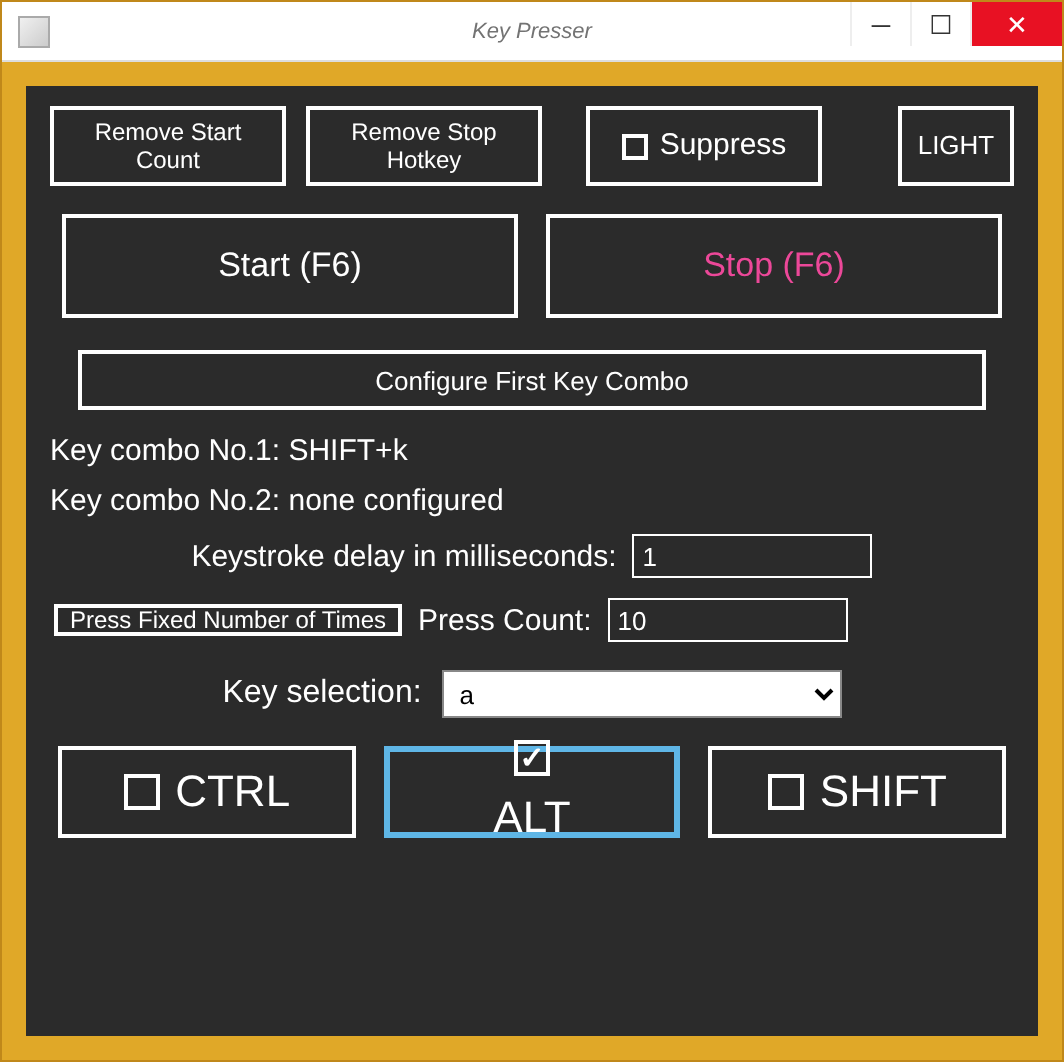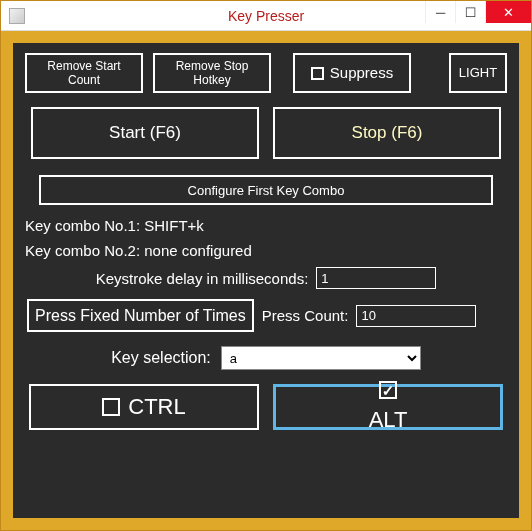--- a/index.html
+++ b/index.html
@@ -29,22 +29,23 @@
     width: 16px;
     height: 16px;
     margin-left: 8px;
     background: linear-gradient(135deg,#f0f0f0,#ccc);
     border: 1px solid #aaa;
   }
   .title-text {
     position: absolute;
     left: 50%;
     transform: translateX(-50%);
-    font-size: 14px;
-    color: #b91c1c;
+    font-size: 11px;
+    color: #737373;
+    font-style: italic;
   }
   .sys-buttons {
     position: absolute;
     right: 0;
     top: 0;
     display: flex;
     height: 22px;
   }
   .sys-btn {
     width: 30px;
@@ -86,35 +87,35 @@
   .row1 { gap: 10px; margin-bottom: 14px; }
   .row1 .btn { height: 40px; font-size: 12px; line-height: 1.2; padding: 0 6px; }
   .btn.rsh, .btn.rstop { width: 118px; }
   .btn.suppress { width: 118px; margin-left: 12px; font-size: 15px; gap: 6px; }
   .chk {
     width: 13px; height: 13px; border: 2px solid #fff; display: inline-flex; align-items: center; justify-content: center; font-size: 11px; line-height: 1;
   }
   .btn.light { width: 58px; margin-left: auto; font-size: 13px; }
   .row2 { gap: 14px; margin-bottom: 16px; padding: 0 6px; }
   .row2 .btn { flex: 1; height: 52px; font-size: 17px; }
-  .btn.stop { color: #fef9c3; border-color: #fff; }
+  .btn.stop { color: #ec4899; border-color: #fff; }
   .row3 { gap: 24px; margin-bottom: 12px; padding: 0 14px; }
   .row3 .btn { flex: 1; height: 30px; font-size: 13px; }
   .info { font-size: 15px; margin: 4px 0 8px 0; }
   .row-delay { justify-content: center; gap: 8px; margin: 6px 0 10px 0; font-size: 15px; }
   .input {
     background: #2b2b2b;
     border: 1px solid #fff;
     color: #fff;
     height: 22px;
     padding: 0 4px;
     font-size: 13px;
   }
   .row-press { gap: 8px; margin-bottom: 14px; align-items: center; padding-left: 2px; }
-  .btn.pfn { height: 33px; font-size: 16px; padding: 0 6px; }
+  .btn.pfn { height: 16px; font-size: 12px; padding: 0 6px; }
   .row-key { justify-content: center; gap: 10px; margin-bottom: 14px; font-size: 16px; }
   .select {
     background: #fff;
     color: #000;
     border: 1px solid #888;
     height: 24px;
     width: 200px;
     font-size: 13px;
     padding: 0 4px;
   }
@@ -198,16 +199,20 @@
 
     <div class="row row-mod">
       <div class="modbtn">
         <span class="chk"></span>
         <span>CTRL</span>
       </div>
       <div class="modbtn alt">
         <span class="chk checked"></span>
         <span>ALT</span>
       </div>
+      <div class="modbtn">
+        <span class="chk"></span>
+        <span>SHIFT</span>
+      </div>
     </div>
 
   </div>
 </div>
 
 </body></html>

